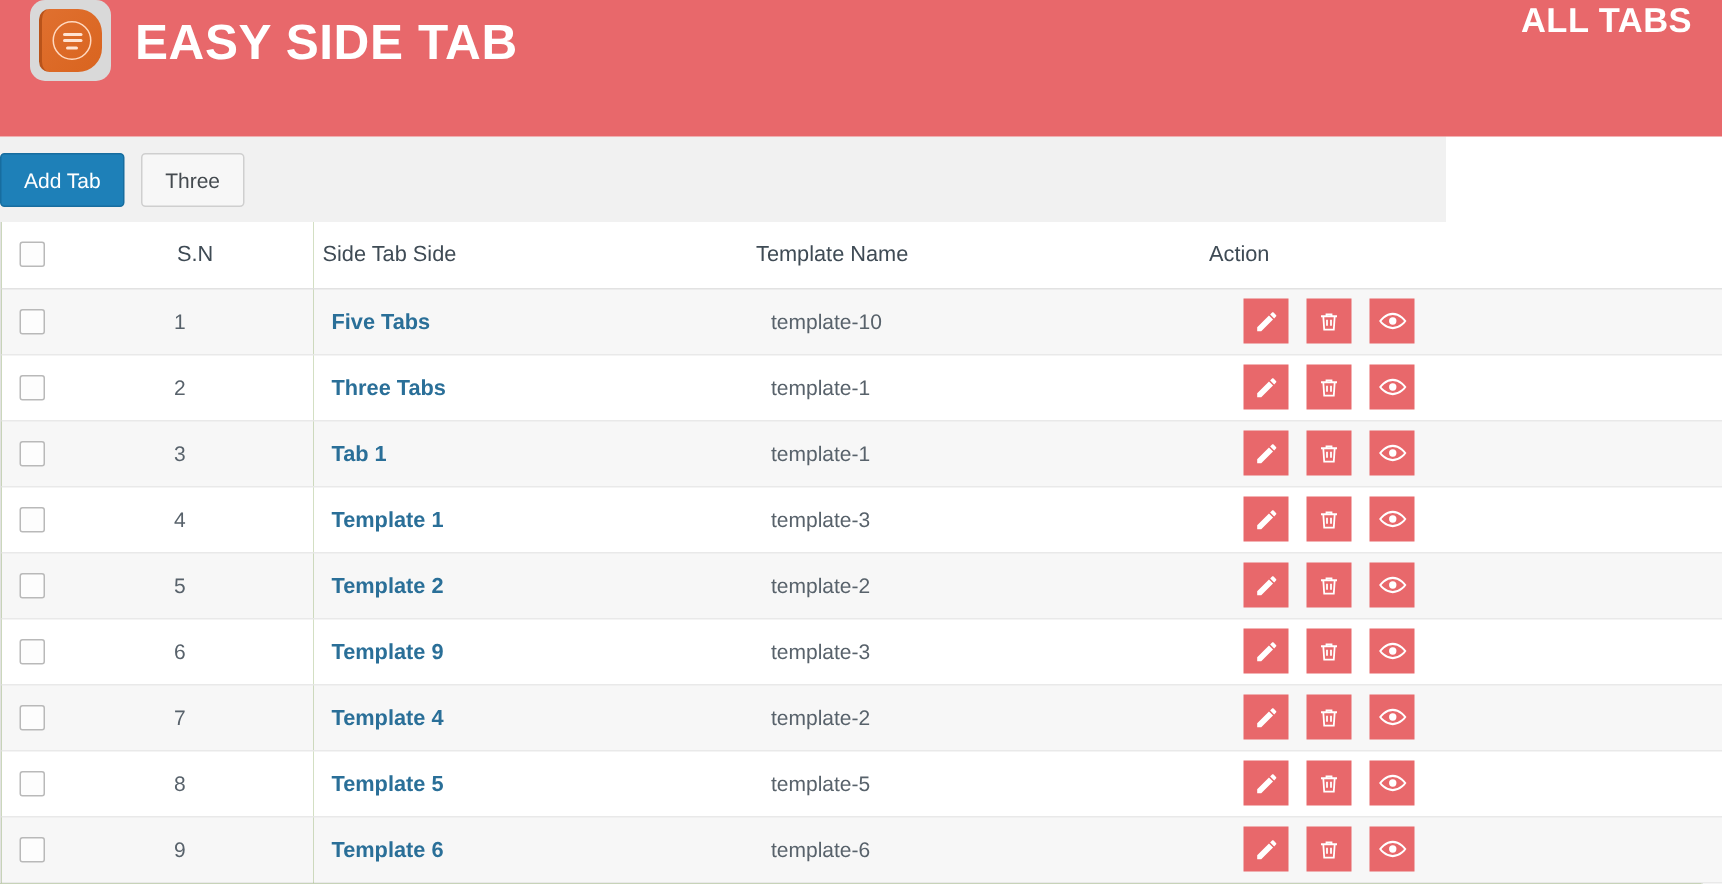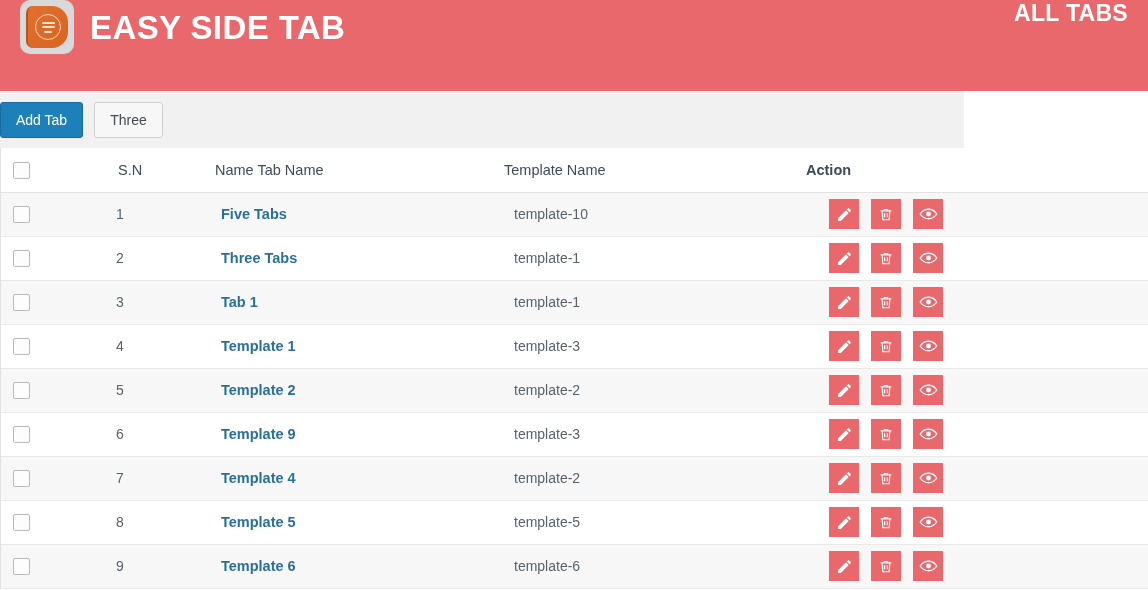--- a/index.html
+++ b/index.html
@@ -124,21 +124,21 @@
     font-size: 14.5px;
     color: #3f4b55;
     padding: 0 0 0 12px;
     border-bottom: 1px solid #e2e2e2;
     vertical-align: middle;
     background: #ffffff;
   }
   table.grid thead th.h-sn   { padding-left: 14px; }
   table.grid thead th.h-name { padding-left: 6px; }
   table.grid thead th.h-tpl  { padding-left: 2px; margin-left: 36px; }
-  table.grid thead th.h-act  { padding-left: 2px; font-weight: bold; }
+  table.grid thead th.h-act  { padding-left: 2px; }
 
   table.grid tbody td {
     height: 44px;
     border-bottom: 1px solid #e9e9e9;
     vertical-align: middle;
     padding: 0 0 0 12px;
     font-size: 14px;
     color: #58626b;
   }
   table.grid tbody tr.odd td { background: #f7f7f7; }
@@ -211,21 +211,21 @@
         <col class="c-name">
         <col class="c-tpl">
         <col class="c-act">
     </colgroup>
     <thead>
       <tr>
         <th class="h-chk">
           <span class="chk"></span>
         </th>
         <th class="h-sn">S.N</th>
-        <th class="h-name">Name Tab Name</th>
+        <th class="h-name">Side Tab Side</th>
         <th class="h-tpl">Template Name</th>
         <th class="h-act">Action</th>
       </tr>
     </thead>
     <tbody id="tbody">
         <tr class="odd">
           <td class="cell-chk"><span class="chk"></span></td>
           <td class="cell-sn">1</td>
           <td class="cell-name"><a class="tablink">Five Tabs</a></td>
           <td class="cell-tpl">template-10</td>

